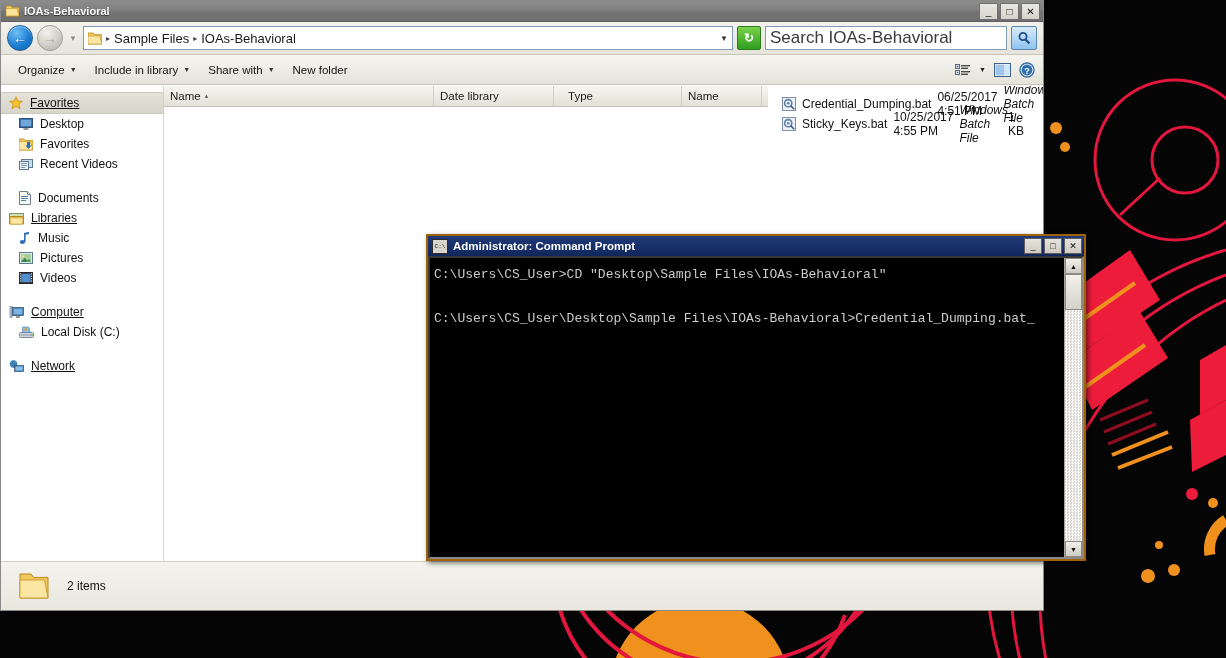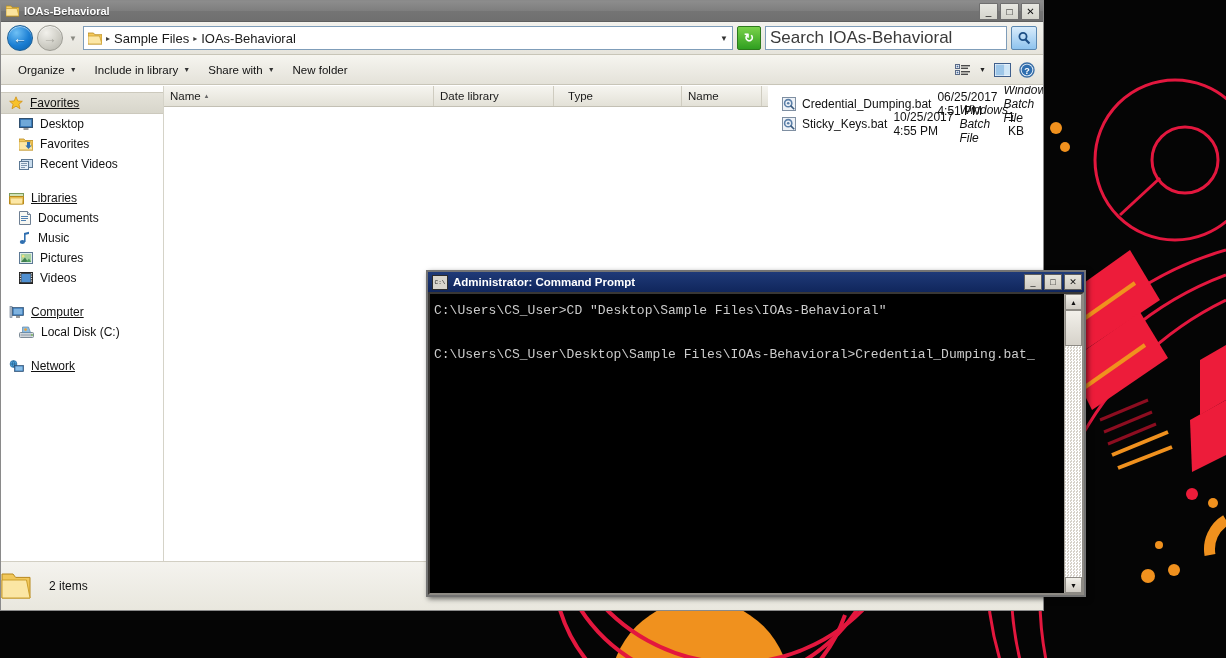--- a/index.html
+++ b/index.html
@@ -118,32 +118,31 @@
 
   .rows{flex:1;overflow:hidden;padding-top:8px;}
   .row{display:flex;height:20px;align-items:center;font-size:12px;color:#111;}
   .cell{box-sizing:border-box;display:flex;align-items:center;}
   .cell.c-name{width:270px;padding-left:14px;gap:6px;}
   .cell.c-date{width:120px;padding-left:6px;}
   .cell.c-type{width:120px;padding-left:6px;font-style:italic;}
   .cell.c-size{width:80px;padding-right:10px;justify-content:flex-end;}
 
   .statusbar{
-    height:48px;flex:0 0 48px;display:flex;align-items:center;gap:18px;
+    height:48px;flex:0 0 48px;display:flex;align-items:center;gap:18px;padding-left:18px;
     background:linear-gradient(to bottom,#f4f3ee,#e9e7de);
     border-top:1px solid #d2cfc3;font-size:12px;color:#111;
   }
 
   
   #cmd{
     position:absolute;left:426px;top:234px;width:660px;height:327px;
-    background:#d4d0c8;border:2px solid #737373;box-sizing:border-box;
+    background:#d4d0c8;border:2px solid #a16207;box-sizing:border-box;
     display:flex;flex-direction:column;
     box-shadow:2px 2px 5px rgba(0,0,0,.55);
-    margin-top:36px;
   }
   .cmd-title{
     height:20px;flex:0 0 20px;
     background:linear-gradient(to bottom,#1f3a78 0%,#10265c 100%);
     display:flex;align-items:center;padding:0 2px 0 4px;position:relative;
   }
   .cmd-title .ct-icon{
     width:14px;height:13px;background:#d8d4cc;border:1px solid #2b2b2b;
     display:flex;align-items:center;justify-content:center;font-size:6px;color:#111;
     font-family:"Liberation Mono",monospace;margin-right:5px;
@@ -374,37 +373,37 @@
           <rect x="0.5" y="3.5" width="9" height="8" fill="#e8f0f8" stroke="#5c7894"></rect>
           <line x1="2" y1="5.5" x2="8" y2="5.5" stroke="#7f98b0"></line>
           <line x1="2" y1="7.5" x2="8" y2="7.5" stroke="#7f98b0"></line>
           <line x1="2" y1="9.5" x2="6" y2="9.5" stroke="#7f98b0"></line>
         </svg>
         <span>Recent Videos</span>
       </div>
 
       <div class="navgap"></div>
 
-      <div class="navitem root">
-        <svg width="15" height="13" viewBox="0 0 15 13">
-          <rect x="0.5" y="1.5" width="14" height="3" fill="#cfe2b6" stroke="#7b9a5e"></rect>
-          <path d="M0.5 4.5h14V12h-14z" fill="#f4c95d" stroke="#b8891c"></path>
-          <path d="M1 6h13l-0.6 6H1.6z" fill="#fce7a6" stroke="#c79a24" stroke-width=".6"></path>
-        </svg>
-        <span>Libraries</span>
-      </div>
       <div class="navitem">
         <svg width="12" height="14" viewBox="0 0 12 14">
           <path d="M0.5 0.5h8l3 3v10h-11z" fill="#f7f7f2" stroke="#6e7f93"></path>
           <path d="M8.5 0.5v3h3" fill="#d8e2ec" stroke="#6e7f93"></path>
           <line x1="2" y1="5.5" x2="9" y2="5.5" stroke="#4f7fb0"></line>
           <line x1="2" y1="7.5" x2="9" y2="7.5" stroke="#4f7fb0"></line>
           <line x1="2" y1="9.5" x2="7" y2="9.5" stroke="#4f7fb0"></line>
         </svg>
         <span>Documents</span>
+      </div>
+      <div class="navitem root">
+        <svg width="15" height="13" viewBox="0 0 15 13">
+          <rect x="0.5" y="1.5" width="14" height="3" fill="#cfe2b6" stroke="#7b9a5e"></rect>
+          <path d="M0.5 4.5h14V12h-14z" fill="#f4c95d" stroke="#b8891c"></path>
+          <path d="M1 6h13l-0.6 6H1.6z" fill="#fce7a6" stroke="#c79a24" stroke-width=".6"></path>
+        </svg>
+        <span>Libraries</span>
       </div>
       <div class="navitem">
         <svg width="12" height="14" viewBox="0 0 12 14">
           <path d="M5 11V2l5-1.2v2.1L6.6 3.8V11z" fill="#2f6fb0"></path>
           <ellipse cx="3.4" cy="11.1" rx="2.6" ry="2" fill="#2f6fb0"></ellipse>
         </svg>
         <span>Music</span>
       </div>
       <div class="navitem">
         <svg width="14" height="12" viewBox="0 0 14 12">

